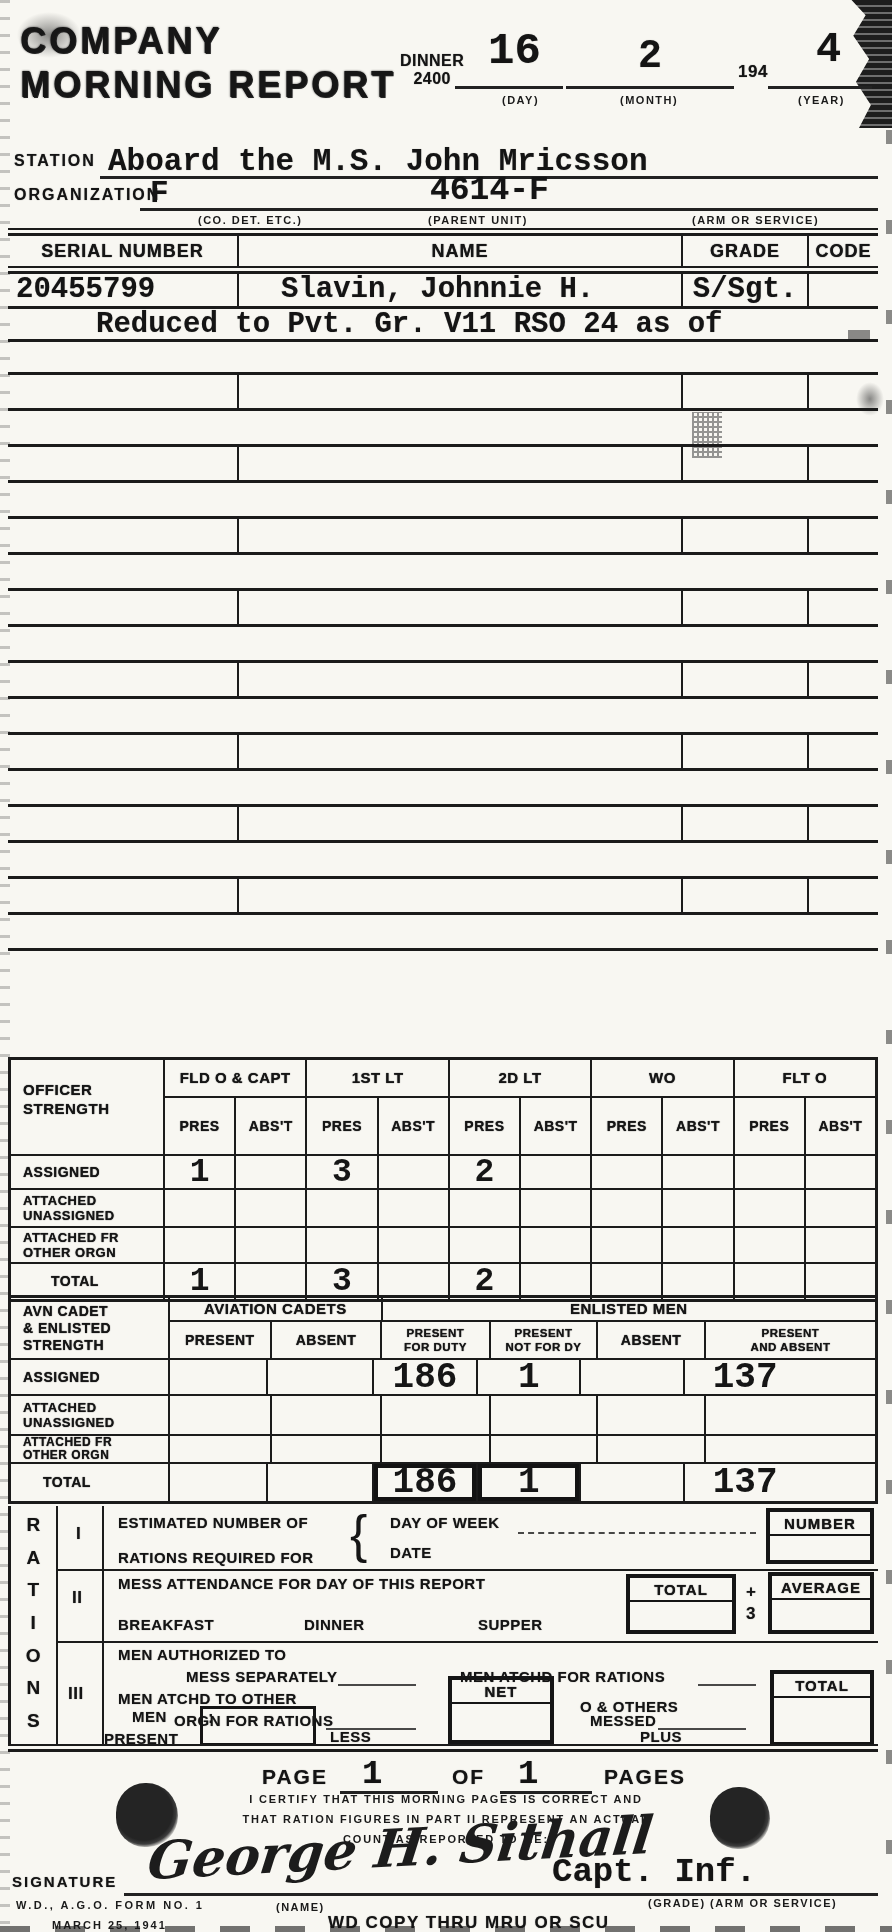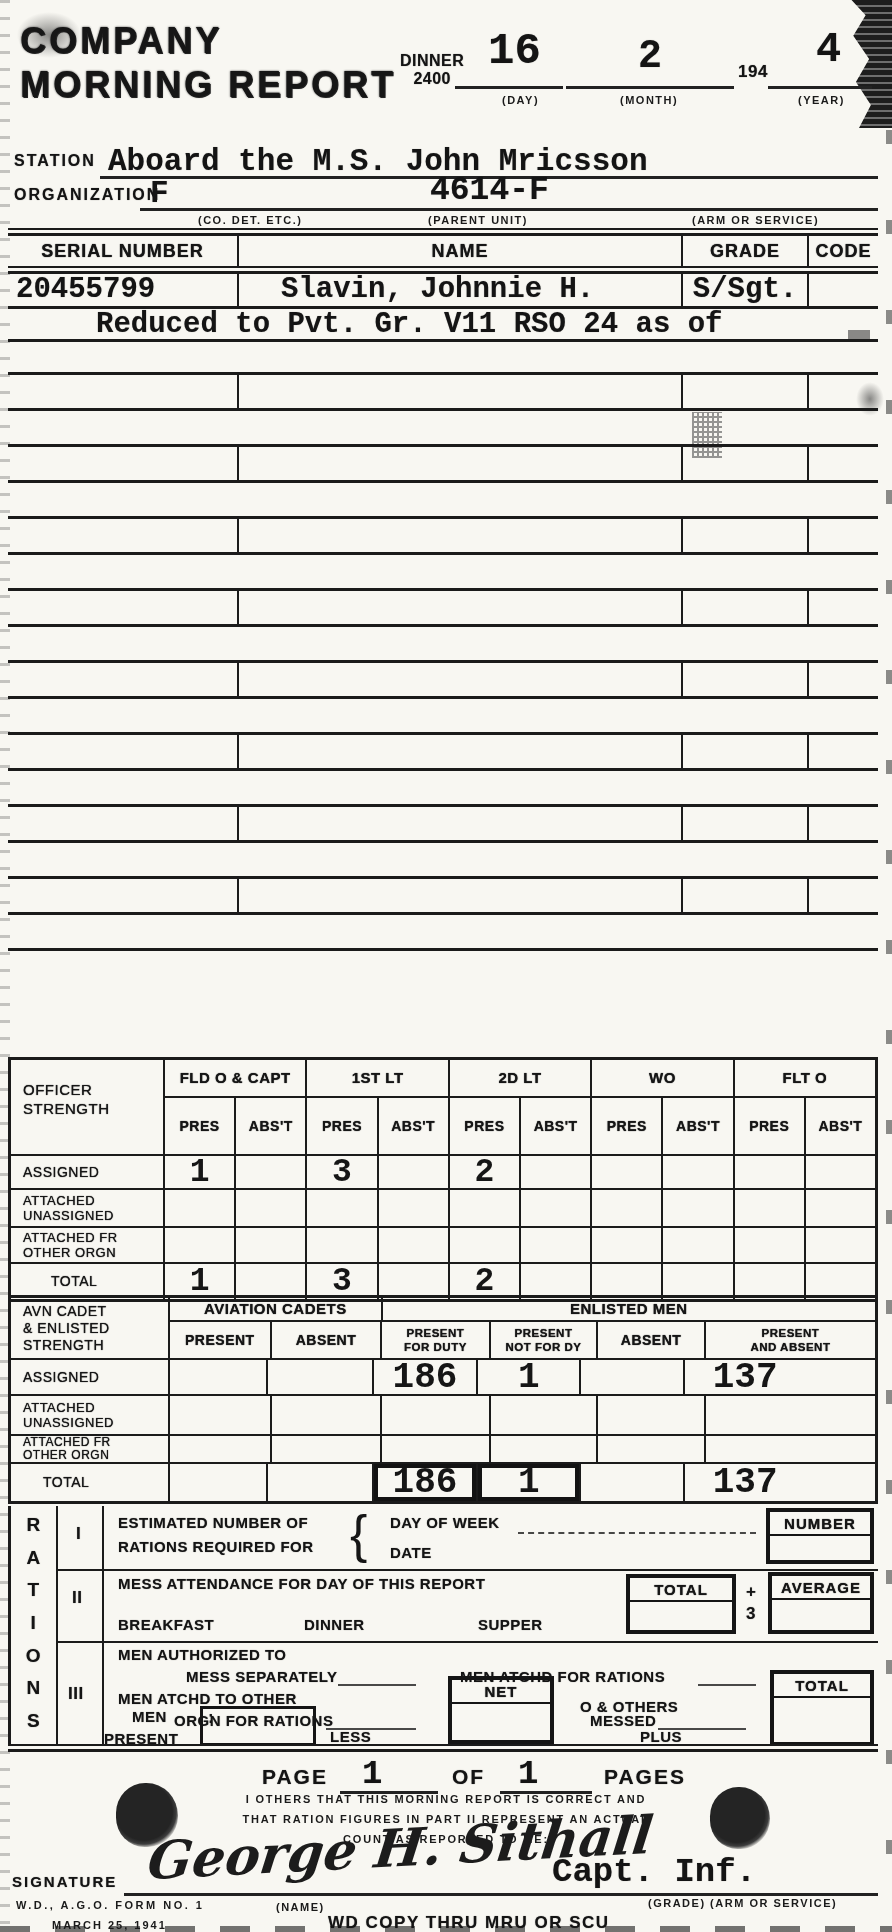--- a/index.html
+++ b/index.html
@@ -24,21 +24,21 @@
              text-shadow:0 0 1px #111;height:100%;display:flex;align-items:center;justify-content:center;}
   .rcell{display:grid;grid-template-columns:229px 444px 126px auto;border-bottom:3px solid #1b1b1b;}
   .rcell>div{height:100%;}
   .rcell>div+div{border-left:2px solid #1b1b1b;}
   .rfree{border-bottom:3px solid #1b1b1b;}
   .h33{height:33px}.h34{height:34px}.h35{height:35px}.h36{height:36px}.h38{height:38px}
   .rtext{font-size:29px;line-height:32px;}
   
   .stbl{position:absolute;left:8px;width:870px;border:3px solid #1b1b1b;border-bottom:none;}
   .trow{display:flex;border-bottom:2px solid #1b1b1b;}
-  .tlabel{width:152px;display:flex;align-items:center;font-weight:400;font-size:14px;
+  .tlabel{width:152px;display:flex;align-items:center;font-weight:700;font-size:14px;
           letter-spacing:.5px;padding-left:12px;text-shadow:0 0 1px #111;line-height:15px;}
   .tcell{flex:1;border-left:2px solid #1b1b1b;display:flex;align-items:center;justify-content:center;
          text-align:center;}
   .thead{font-weight:800;font-size:14px;letter-spacing:.5px;text-shadow:0 0 1px #111;line-height:14px;}
   .tnum{font-family:"Liberation Mono","DejaVu Sans Mono",monospace;font-weight:700;font-size:33px;}
   .boxed{box-shadow:inset 0 0 0 4px #131313;}
   
   .fbox{position:absolute;border:4px solid #151515;}
   .fbox .bl2{border-bottom:2px solid #151515;text-align:center;font-weight:800;font-size:15px;
              letter-spacing:1px;padding:3px 2px 2px;text-shadow:0 0 1px #111;}
@@ -339,21 +339,21 @@
     </div>
     <div class="abs" style="left:50px;top:0;bottom:6px;width:46px;border-right:2px solid #1b1b1b;">
       <div class="abs fl" style="left:18px;top:18px;font-size:17px;">I</div>
       <div class="abs fl" style="left:14px;top:82px;font-size:17px;">II</div>
       <div class="abs fl" style="left:10px;top:178px;font-size:17px;">III</div>
     </div>
     <div class="hrule" style="left:50px;right:0;top:63px;height:2px;"></div>
     <div class="hrule" style="left:50px;right:0;top:135px;height:2px;"></div>
 
     <div class="abs fl" style="left:110px;top:8px;">ESTIMATED NUMBER OF</div>
-    <div class="abs fl" style="left:110px;top:32px;">RATIONS REQUIRED FOR</div>
+    <div class="abs fl" style="left:110px;top:43px;">RATIONS REQUIRED FOR</div>
     <div class="abs" style="left:342px;top:-2px;font-size:52px;font-weight:400;">{</div>
     <div class="abs fl" style="left:382px;top:8px;">DAY OF WEEK</div>
     <div class="uthin" style="left:510px;top:26px;width:238px;border-bottom-style:dashed;"></div>
     <div class="abs fl" style="left:382px;top:38px;">DATE</div>
     <div class="fbox" style="left:758px;top:2px;width:108px;height:56px;">
       <div class="bl2">NUMBER</div>
     </div>
 
     <div class="abs fl" style="left:110px;top:69px;">MESS ATTENDANCE FOR DAY OF THIS REPORT</div>
     <div class="abs fl" style="left:110px;top:110px;">BREAKFAST</div>
@@ -399,21 +399,21 @@
   <div class="abs" style="left:0;top:1755px;width:892px;height:177px;">
     <div class="abs fl" style="left:262px;top:10px;font-size:21px;letter-spacing:2px;">PAGE</div>
     <div class="abs typed" style="left:362px;top:0px;font-size:34px;">1</div>
     <div class="uline" style="left:340px;top:36px;width:98px;"></div>
     <div class="abs fl" style="left:452px;top:10px;font-size:21px;letter-spacing:2px;">OF</div>
     <div class="abs typed" style="left:518px;top:0px;font-size:34px;">1</div>
     <div class="uline" style="left:500px;top:36px;width:92px;"></div>
     <div class="abs fl" style="left:604px;top:10px;font-size:21px;letter-spacing:2px;">PAGES</div>
 
     <div class="abs" style="left:196px;top:34px;width:500px;text-align:center;">
-      <div class="sub" style="font-size:11px;letter-spacing:1.8px;line-height:20px;">I OTHERS THAT THIS MORNING REPORT IS CORRECT AND</div>
+      <div class="sub" style="font-size:11px;letter-spacing:1.8px;line-height:20px;">I CERTIFY THAT THIS MORNING PAGES IS CORRECT AND</div>
       <div class="sub" style="font-size:11px;letter-spacing:1.8px;line-height:20px;">THAT RATION FIGURES IN PART II REPRESENT AN ACTUAL</div>
       <div class="sub" style="font-size:11px;letter-spacing:1.8px;line-height:20px;">COUNT AS REPORTED TO ME:</div>
     </div>
 
     <div class="punch" style="left:116px;top:28px;width:62px;height:64px;"></div>
     <div class="punch" style="left:710px;top:32px;width:60px;height:62px;"></div>
 
     <div class="abs script" style="left:148px;top:62px;font-size:52px;">George H. Sithall</div>
     <div class="abs typed" style="left:552px;top:98px;font-size:34px;">Capt. Inf.</div>
 

